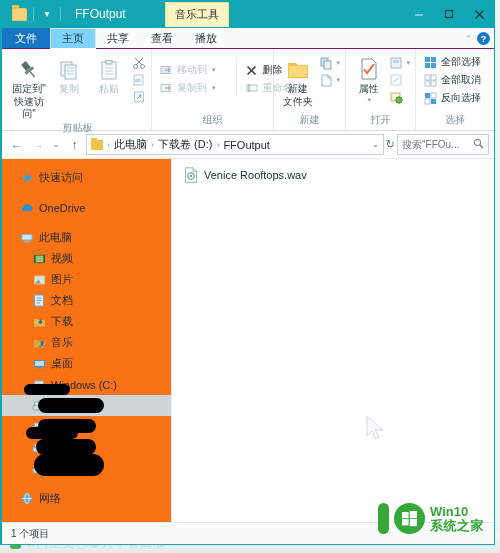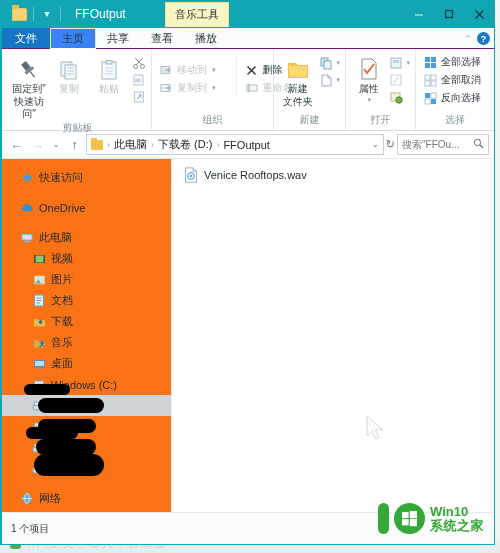--- a/index.html
+++ b/index.html
@@ -76,21 +76,21 @@
   
   .tabstrip {
     height: 21px; background: #fafcfc; display: flex; align-items: stretch;
     position: relative; flex: none; border-bottom: 1px solid #701a75;
   }
   .tab {
     padding: 0 11px; display: flex; align-items: center; font-size: 11px;
     color: #1f3034; white-space: nowrap;
   }
   .tab.file { background: #1675c4; color: #fff; padding: 0 13px; }
-  .tab.active { background: #3b82f6; border: 1px solid #dfe7e8; border-bottom: 1px solid #fff; margin-bottom: -1px; }
+  .tab.active { background: #7dd3fc; border: 1px solid #dfe7e8; border-bottom: 1px solid #fff; margin-bottom: -1px; }
   .tabstrip-right {
     position: absolute; right: 4px; top: 0; height: 21px; display: flex; align-items: center; gap: 5px;
   }
   .chev-up { color: #97adb1; font-size: 9px; }
   .help-icon {
     width: 13px; height: 13px; border-radius: 50%; background: #1878c8; color: #fff;
     font-size: 9px; font-weight: bold; display: flex; align-items: center; justify-content: center;
   }
 
   
@@ -185,21 +185,21 @@
 
   .filelist { flex: 1; background: #fff; position: relative; overflow: hidden; }
   .file-item {
     position: absolute; display: flex; align-items: center; gap: 6px;
     font-size: 11px; color: #1d2b2e; white-space: nowrap; justify-content: center;
   }
   .wav-ico { width: 14px; height: 16px; position: relative; flex: none; }
 
   
   .statusbar {
-    height: 32px; background: #fafcfc; border-top: 1px solid #e2e9ea;
+    height: 22px; background: #fafcfc; border-top: 1px solid #e2e9ea;
     display: flex; align-items: center; padding-left: 9px; flex: none;
   }
   .status-text { font-size: 10px; color: #2c3b3e; }
 
   
   .cursor { position: absolute; left: 340px; top: 424px; opacity: .42; }
 
   
   .watermark {
     position: absolute; left: 378px; top: 503px; display: flex; align-items: center; gap: 5px;

